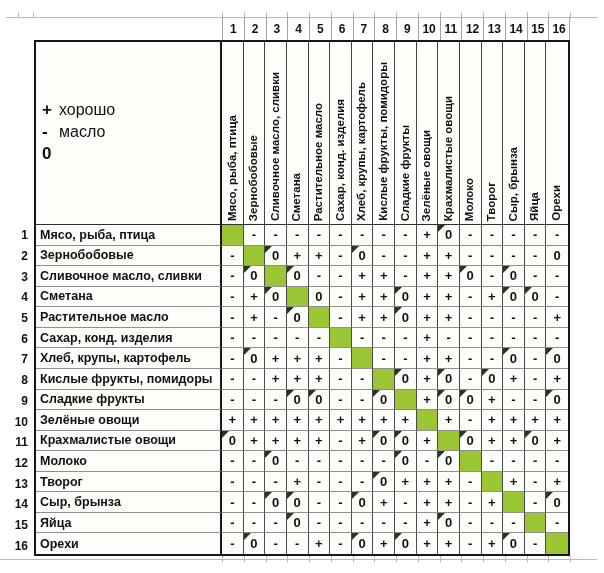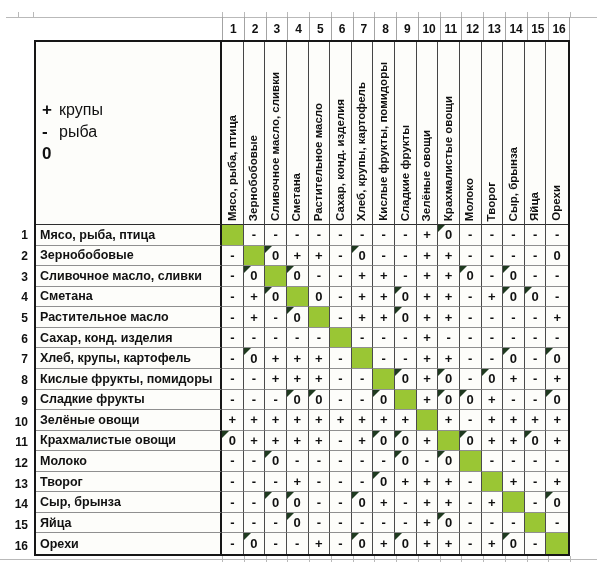--- a/index.html
+++ b/index.html
@@ -136,25 +136,25 @@
       <div class="rn">14</div>
       <div class="rn">15</div>
       <div class="rn">16</div>
     </div>
 
   <div id="table">
     <div id="grid">
         <div class="legend">
           <div class="ln">
             <span class="sym">+</span>
-            <span>крупы</span>
+            <span>хорошо</span>
           </div>
           <div class="ln">
             <span class="sym">-</span>
-            <span>рыба</span>
+            <span>масло</span>
           </div>
           <div class="ln">
             <span class="sym">0</span>
           </div>
         </div>
         <div class="hdr">
           <span>Мясо, рыба, птица</span>
         </div>
         <div class="hdr">
           <span>Зернобобовые</span>

